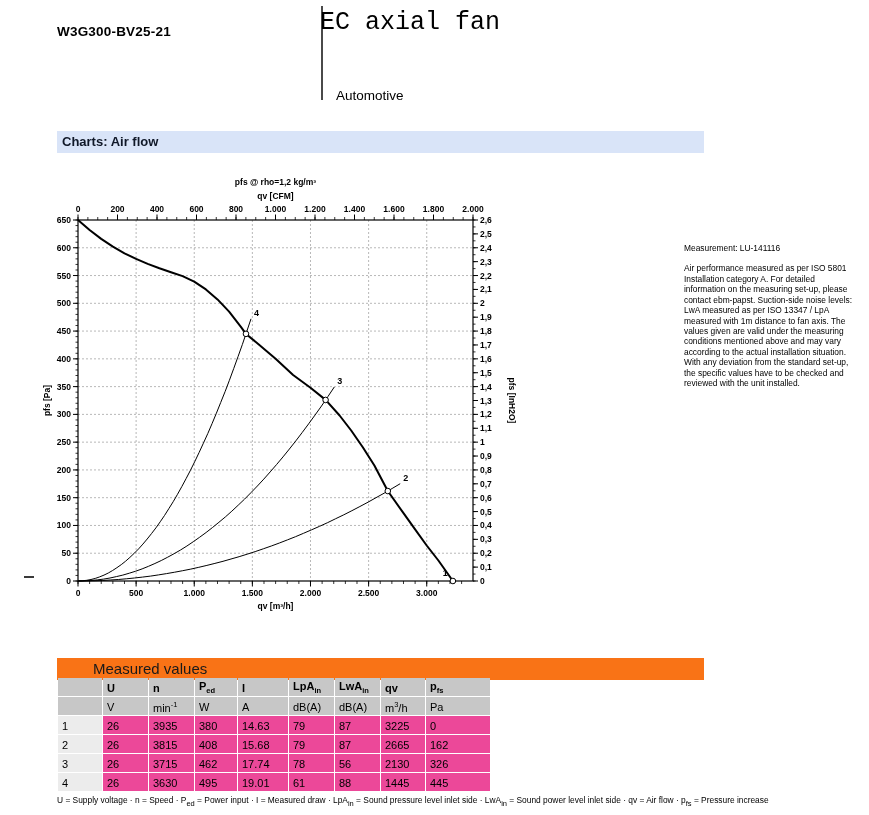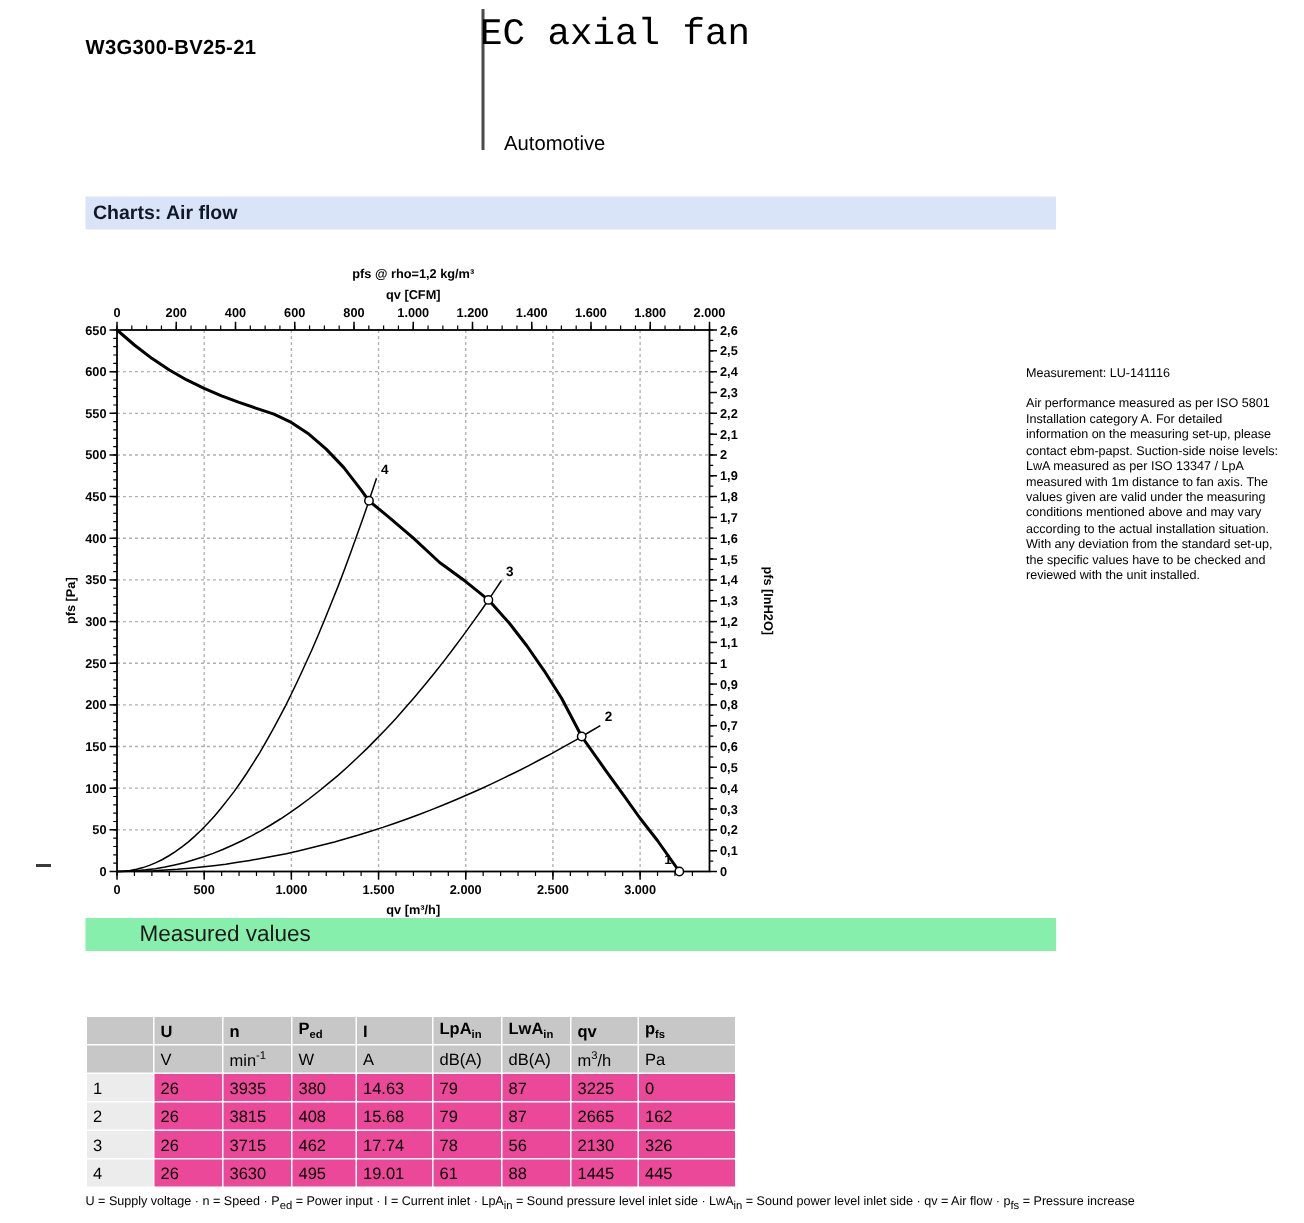--- a/index.html
+++ b/index.html
@@ -4,21 +4,21 @@
 <style>
   html,body{margin:0;padding:0;background:#fff;}
   body{width:869px;height:815px;position:relative;font-family:"Liberation Sans",sans-serif;color:#000;overflow:hidden;}
   .abs{position:absolute;}
   .model{left:57px;top:24px;font-size:13.5px;font-weight:bold;letter-spacing:.2px;}
   .divider{left:321px;top:6px;width:2px;height:94px;background:#4a4a4a;}
   .title{left:320px;top:8px;font-size:25px;font-weight:400;font-family:Liberation Mono, monospace;}
   .subtitle{left:336px;top:72px;font-size:13.5px;margin-top:16px;}
   .bar{left:57px;width:647px;height:22px;line-height:22px;padding-left:5px;box-sizing:border-box;}
   .bar-charts{top:131px;background:#d9e4f8;font-size:13px;font-weight:bold;color:#101828;}
-  .bar-measured{top:612px;background:#86efac;font-size:15px;color:#1a1a1a;padding-left:36px;}
+  .bar-measured{top:658px;background:#f97316;font-size:15px;color:#1a1a1a;padding-left:36px;}
   .chart-wrap{left:38px;top:170px;width:480px;height:445px;}
   .notes{left:684px;top:243px;width:174px;font-size:8.4px;line-height:1.24;}
   .notes .meas{margin-bottom:10px;}
   .fold{left:24px;top:576px;width:10px;height:2px;background:#3a3a3a;}
   table.mv{left:57px;top:677px;border-collapse:separate;border-spacing:1.5px;font-size:11px;}
   table.mv th,table.mv td{text-align:left;padding:1px 4px 0 4px;height:17px;font-weight:normal;vertical-align:middle;}
   table.mv thead th{background:#c7c7c7;font-weight:bold;}
   table.mv thead tr.units th{font-weight:normal;}
   table.mv tbody td{background:#ec4899;}
   table.mv td.idcol,table.mv th.c0{width:36px;}
@@ -468,14 +468,14 @@
       <td>19.01</td>
       <td>61</td>
       <td>88</td>
       <td>1445</td>
       <td>445</td>
     </tr>
   </tbody>
 </table>
 
 <div class="abs footer">
-  <span>U = Supply voltage · n = Speed · P</span><sub>ed</sub><span> = Power input · I = Current inlet · LpA</span><sub>in</sub><span> = Sound pressure level inlet side · LwA</span><sub>in</sub><span> = Sound power level inlet side · qv = Air flow · p</span><sub>fs</sub><span> = Pressure increase</span>
+  <span>U = Supply voltage · n = Speed · P</span><sub>ed</sub><span> = Power input · I = Measured draw · LpA</span><sub>in</sub><span> = Sound pressure level inlet side · LwA</span><sub>in</sub><span> = Sound power level inlet side · qv = Air flow · p</span><sub>fs</sub><span> = Pressure increase</span>
 </div>
 
 </body></html>

